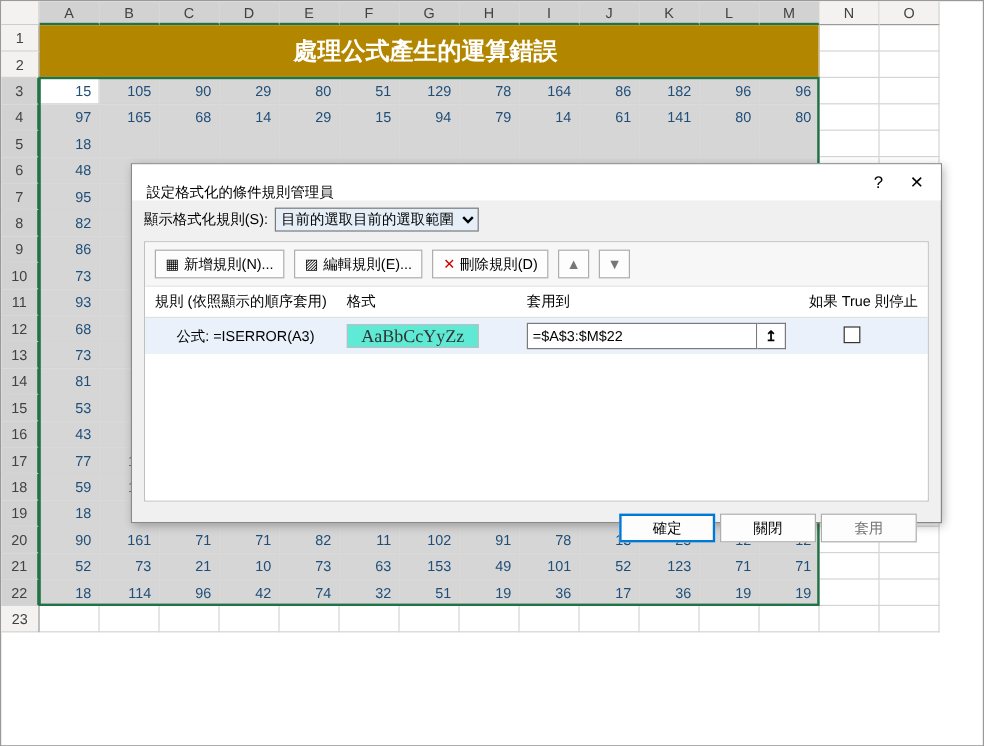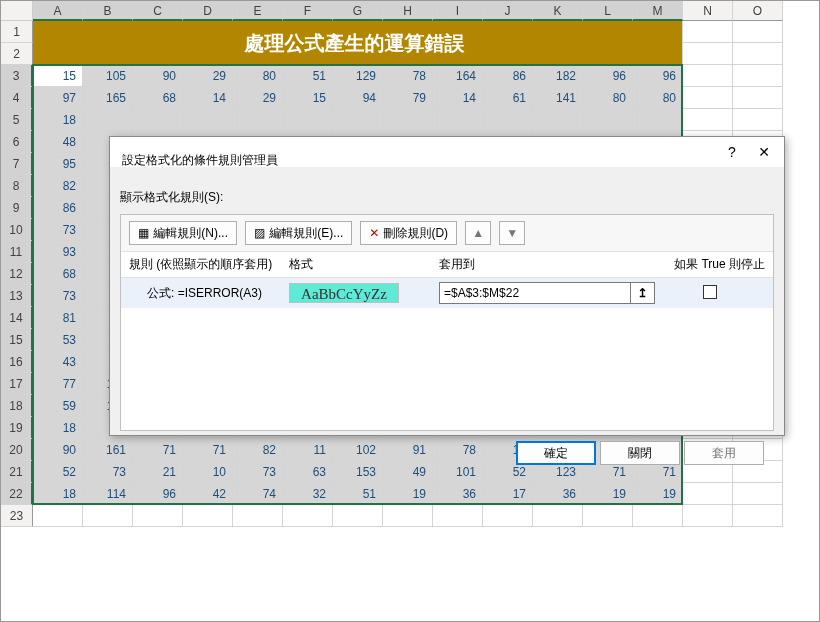--- a/index.html
+++ b/index.html
@@ -22,21 +22,21 @@
 .row .rn.sel { background: #d2d2d2; border-right: 2px solid #217346; }
 .selbox { position: absolute; border: 2px solid #217346; pointer-events: none; }
 
 
 .dialog { position: absolute; left: 108px; top: 135px; width: 676px; height: 300px; background: #f0f0f0; border: 1px solid #888; box-shadow: 2px 2px 8px rgba(0,0,0,0.3); }
 .dlg-title { display: flex; justify-content: space-between; align-items: center; height: 30px; padding: 0 8px; font-size: 12px; background: #fff; }
 .dlg-title .ttl { padding-left: 4px; margin-top: 16px; }
 .dlg-title .wbtns { display: flex; gap: 8px; font-size: 14px; }
 .dlg-title .wbtns span { width: 24px; text-align: center; cursor: pointer; }
 .dlg-body { padding: 6px 10px 10px 10px; }
-.dlg-row1 { display: flex; align-items: center; gap: 6px; margin-bottom: 8px; margin-top: 16px; }
+.dlg-row1 { display: flex; align-items: center; gap: 6px; margin-bottom: 8px; }
 .dlg-row1 label { font-size: 12px; }
 .dlg-row1 select { width: 170px; font-size: 12px; border: 1px solid #7a7a7a; background: #e6eef8; height: 20px; }
 .panel { border: 1px solid #c0c0c0; background: #fff; }
 .toolbar { display: flex; align-items: center; gap: 8px; padding: 6px 8px; border-bottom: 1px solid #e0e0e0; background: #f7f7f7; }
 .tbtn { display: inline-flex; align-items: center; gap: 4px; height: 24px; padding: 0 8px; border: 1px solid #adadad; background: #fdfdfd; font-size: 12px; cursor: pointer; }
 .tbtn.sq { width: 26px; justify-content: center; color: #777; }
 .tbtn .ic { font-size: 12px; }
 .ruleshdr { display: flex; padding: 4px 8px; font-size: 12px; background: #fff; border-bottom: 1px solid #e0e0e0; }
 .ruleshdr .c1 { width: 160px; }
 .ruleshdr .c2 { width: 150px; }
@@ -479,26 +479,29 @@
   <div class="dlg-title">
     <span class="ttl">設定格式化的條件規則管理員</span>
     <div class="wbtns">
       <span>?</span>
       <span>✕</span>
     </div>
   </div>
   <div class="dlg-body">
     <div class="dlg-row1">
       <label>顯示格式化規則(S):</label>
+      <select>
+        <option>目前的選取目前的選取範圍</option>
+      </select>
     </div>
     <div class="panel">
       <div class="toolbar">
         <button class="tbtn">
             <span class="ic">▦</span>
-            <span>編輯規則(N)...</span>
+            <span>新增規則(N)...</span>
           </button>
         <button class="tbtn">
             <span class="ic">▨</span>
             <span>編輯規則(E)...</span>
           </button>
         <button class="tbtn">
             <span class="ic" style="color:#c00">✕</span>
             <span>刪除規則(D)</span>
           </button>
         <button class="tbtn sq">▲</button>

